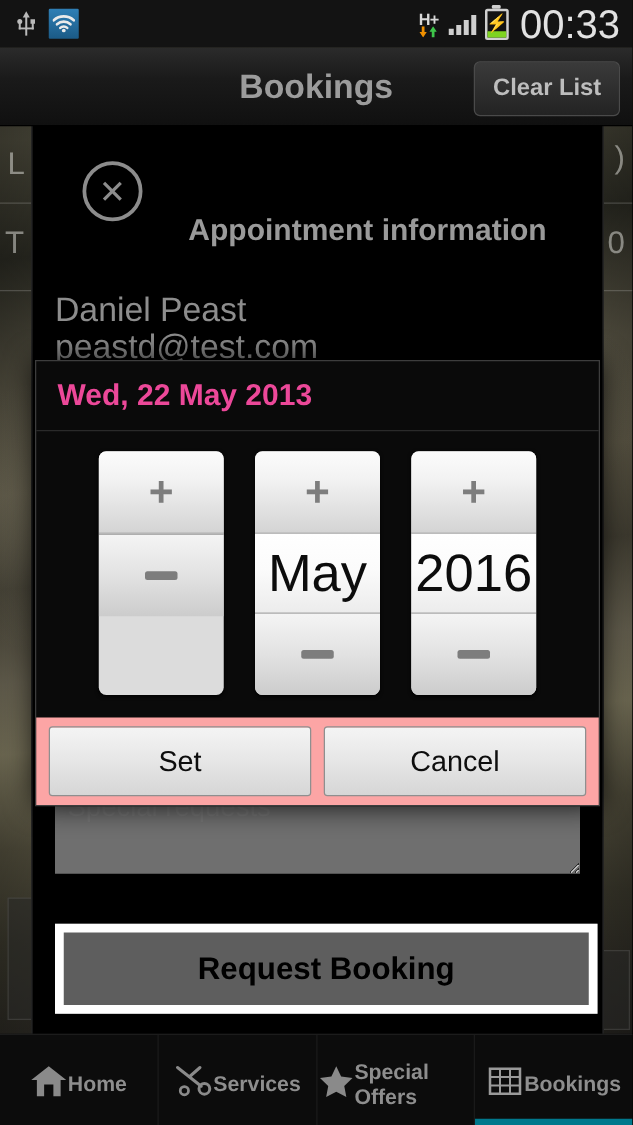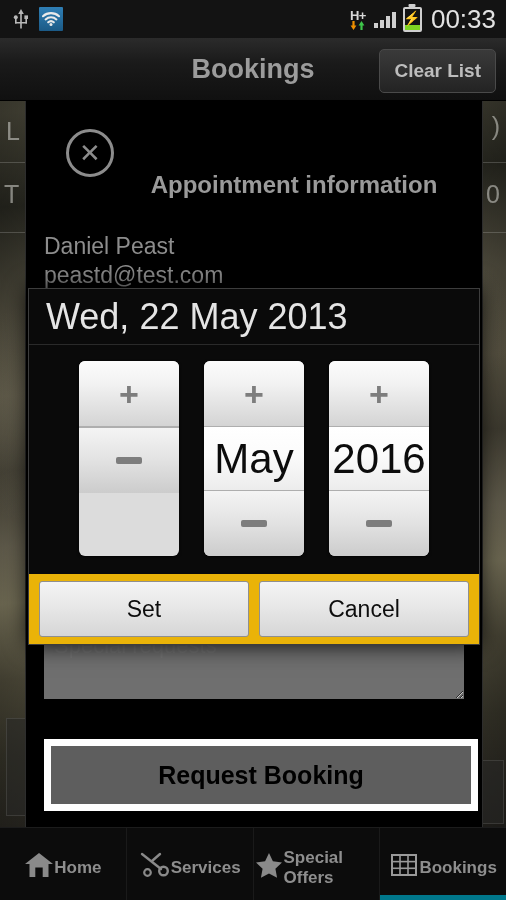--- a/index.html
+++ b/index.html
@@ -104,21 +104,21 @@
   }
   .battery .fill {
     width: 100%; height: 5px; background: #7ed321;
   }
   .battery .bolt {
     position:absolute; left:50%; top:50%;
     transform:translate(-50%,-58%);
     color:#7ed321; font-size:14px; line-height:1;
   }
   #clock {
-    color: #e2e2e2; font-size: 26px; font-weight: 400;
+    color: #e2e2e2; font-size: 32px; font-weight: 400;
     letter-spacing: 0px; margin-left: 2px;
   }
 
   
   #action-bar {
     position: absolute; top: 38px; left: 0;
     width: 506px; height: 62px;
     background: linear-gradient(180deg,#2b2b2b 0%, #1a1a1a 40%, #101010 100%);
     border-bottom: 1px solid #000;
     z-index: 38;
@@ -153,21 +153,21 @@
     display: flex; align-items: center; justify-content: center;
     color: #8c8c8c; font-size: 26px; line-height: 1;
   }
   #dialog-title {
     position: absolute; top: 72px; left: 0; width: 100%;
     text-align: center;
     color: #9a9a9a; font-size: 24px; font-weight: bold; padding-left: 40px;
   }
   .cust-line {
     position: absolute; left: 18px;
-    color: #8d8d8d; font-size: 23px;
+    color: #8d8d8d; font-size: 27px;
   }
   #cust-name  { top: 134px; }
   #cust-email { top: 163px; }
   #cust-phone { top: 192px; color:#2a2a2a; }
 
   
   #edit-info-btn {
     position: absolute; left: 18px; top: 222px;
     width: 420px; height: 46px;
     background: #0a0a0a;
@@ -215,21 +215,21 @@
     box-shadow: 0 0 22px rgba(0,0,0,0.9);
   }
   #picker-header {
     position: absolute; left: 0; top: 0;
     width: 100%; height: 56px;
     display: flex; align-items: center;
     padding-left: 17px; box-sizing: border-box;
     border-bottom: 1px solid #2a2a2a;
   }
   #picker-date-label {
-    color: #e5e5e5; font-size: 36px; font-weight: 400;
+    color: #ec4899; font-size: 24px; font-weight: 700;
   }
   #spinner-row {
     position: absolute; top: 72px; left: 0;
     width: 100%;
     display: flex; justify-content: center; gap: 25px;
   }
   .spinner {
     width: 100px; height: 195px;
     border-radius: 6px;
     overflow: hidden;
@@ -259,21 +259,21 @@
   }
   .sp-value {
     flex: 1;
     background: linear-gradient(180deg,#ffffff 0%, #fbfbfb 45%, #ececec 100%);
     display: flex; align-items: center; justify-content: center;
     color: #0c0c0c; font-size: 42px; font-weight: 400;
   }
   #picker-buttons {
     position: absolute; left: 0; bottom: 0;
     width: 100%; height: 70px;
-    background: #eab308;
+    background: #fca5a5;
     display: flex; align-items: center; gap: 10px;
     padding: 0 10px; box-sizing: border-box;
   }
   .pick-btn {
     flex: 1; height: 54px;
     background: linear-gradient(180deg,#f4f4f4 0%, #e6e6e6 50%, #d6d6d6 100%);
     border: 1px solid #8f8f8f;
     border-radius: 3px;
     color: #0d0d0d; font-size: 23px;
     display: flex; align-items: center; justify-content: center;

